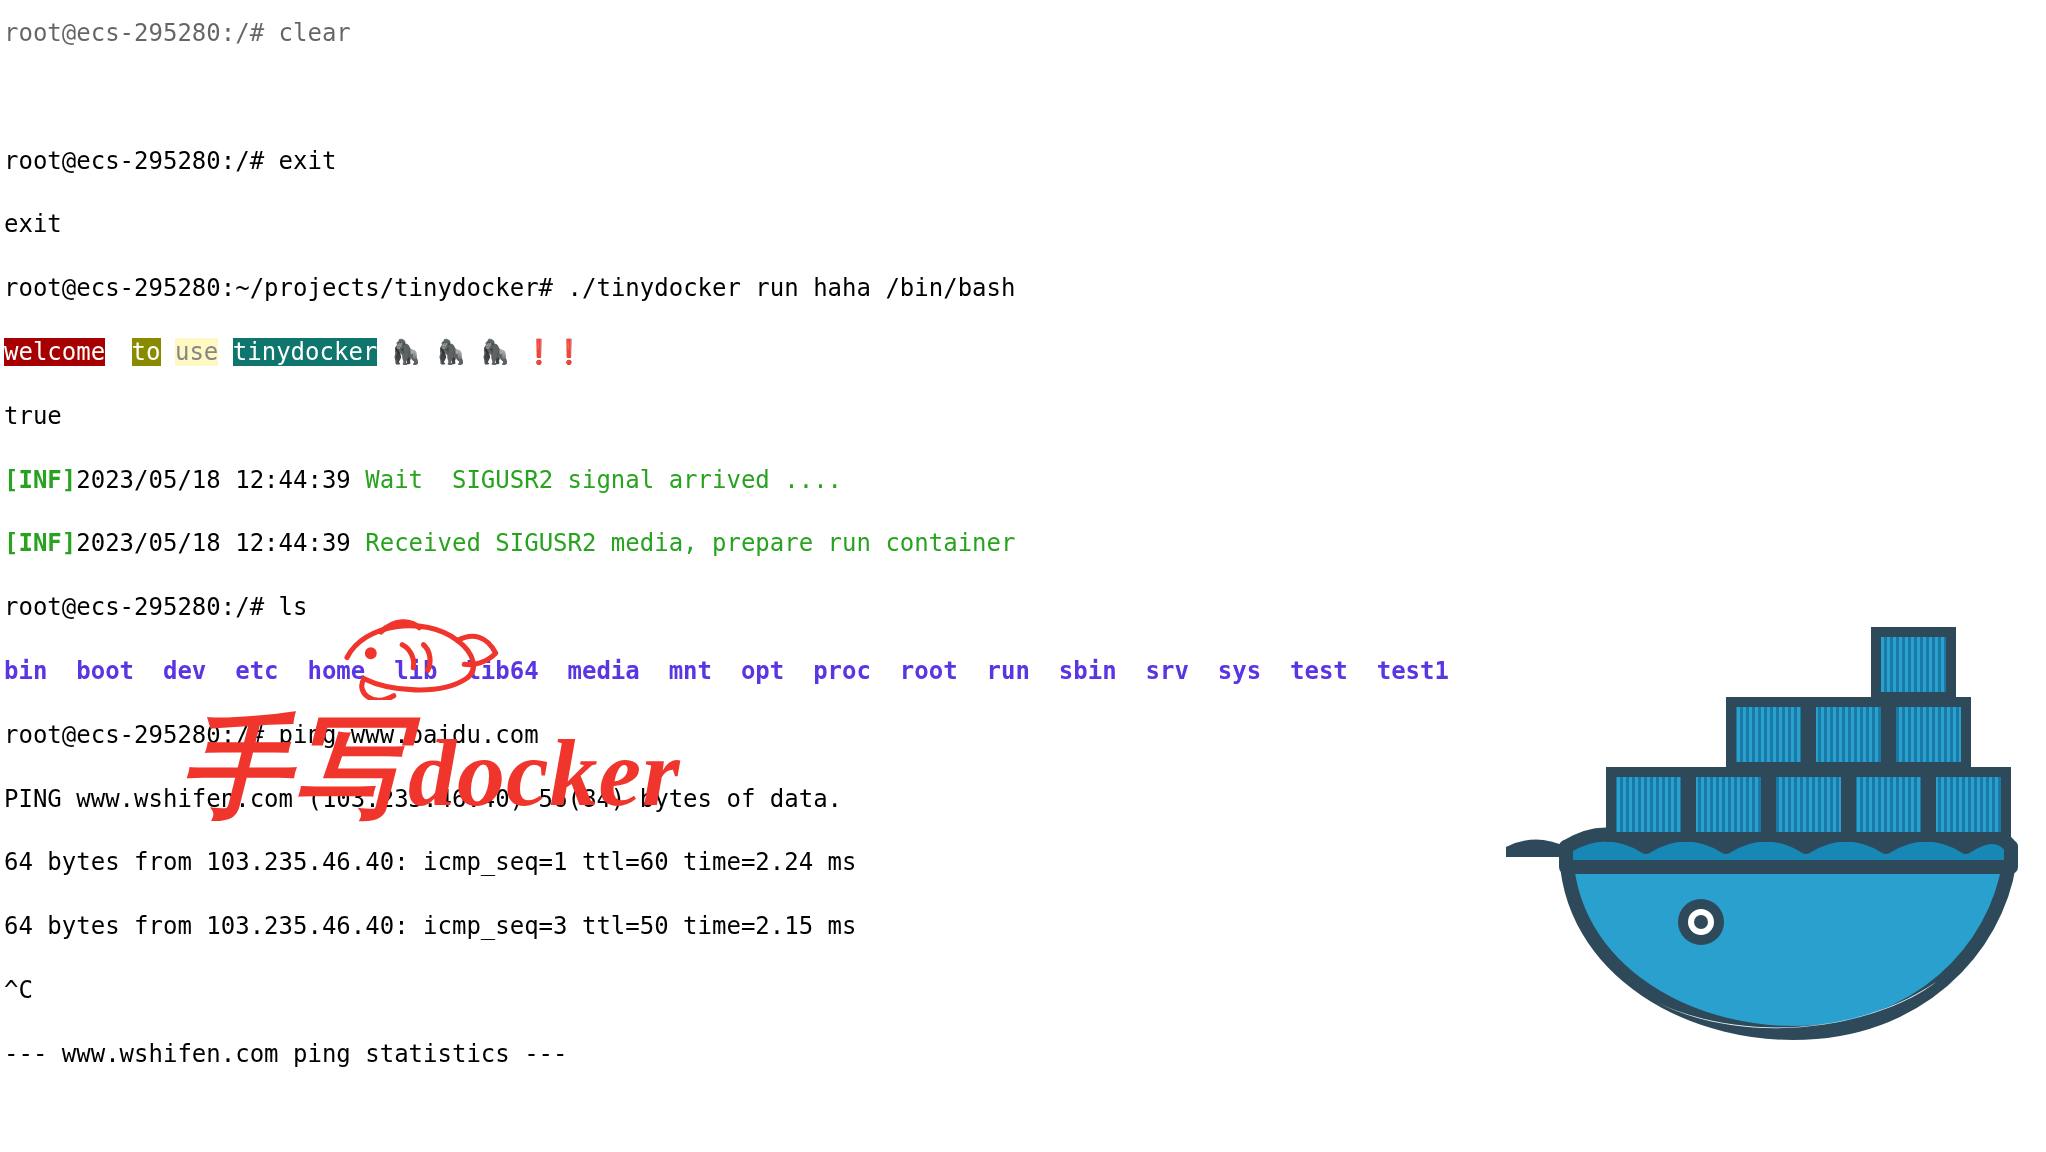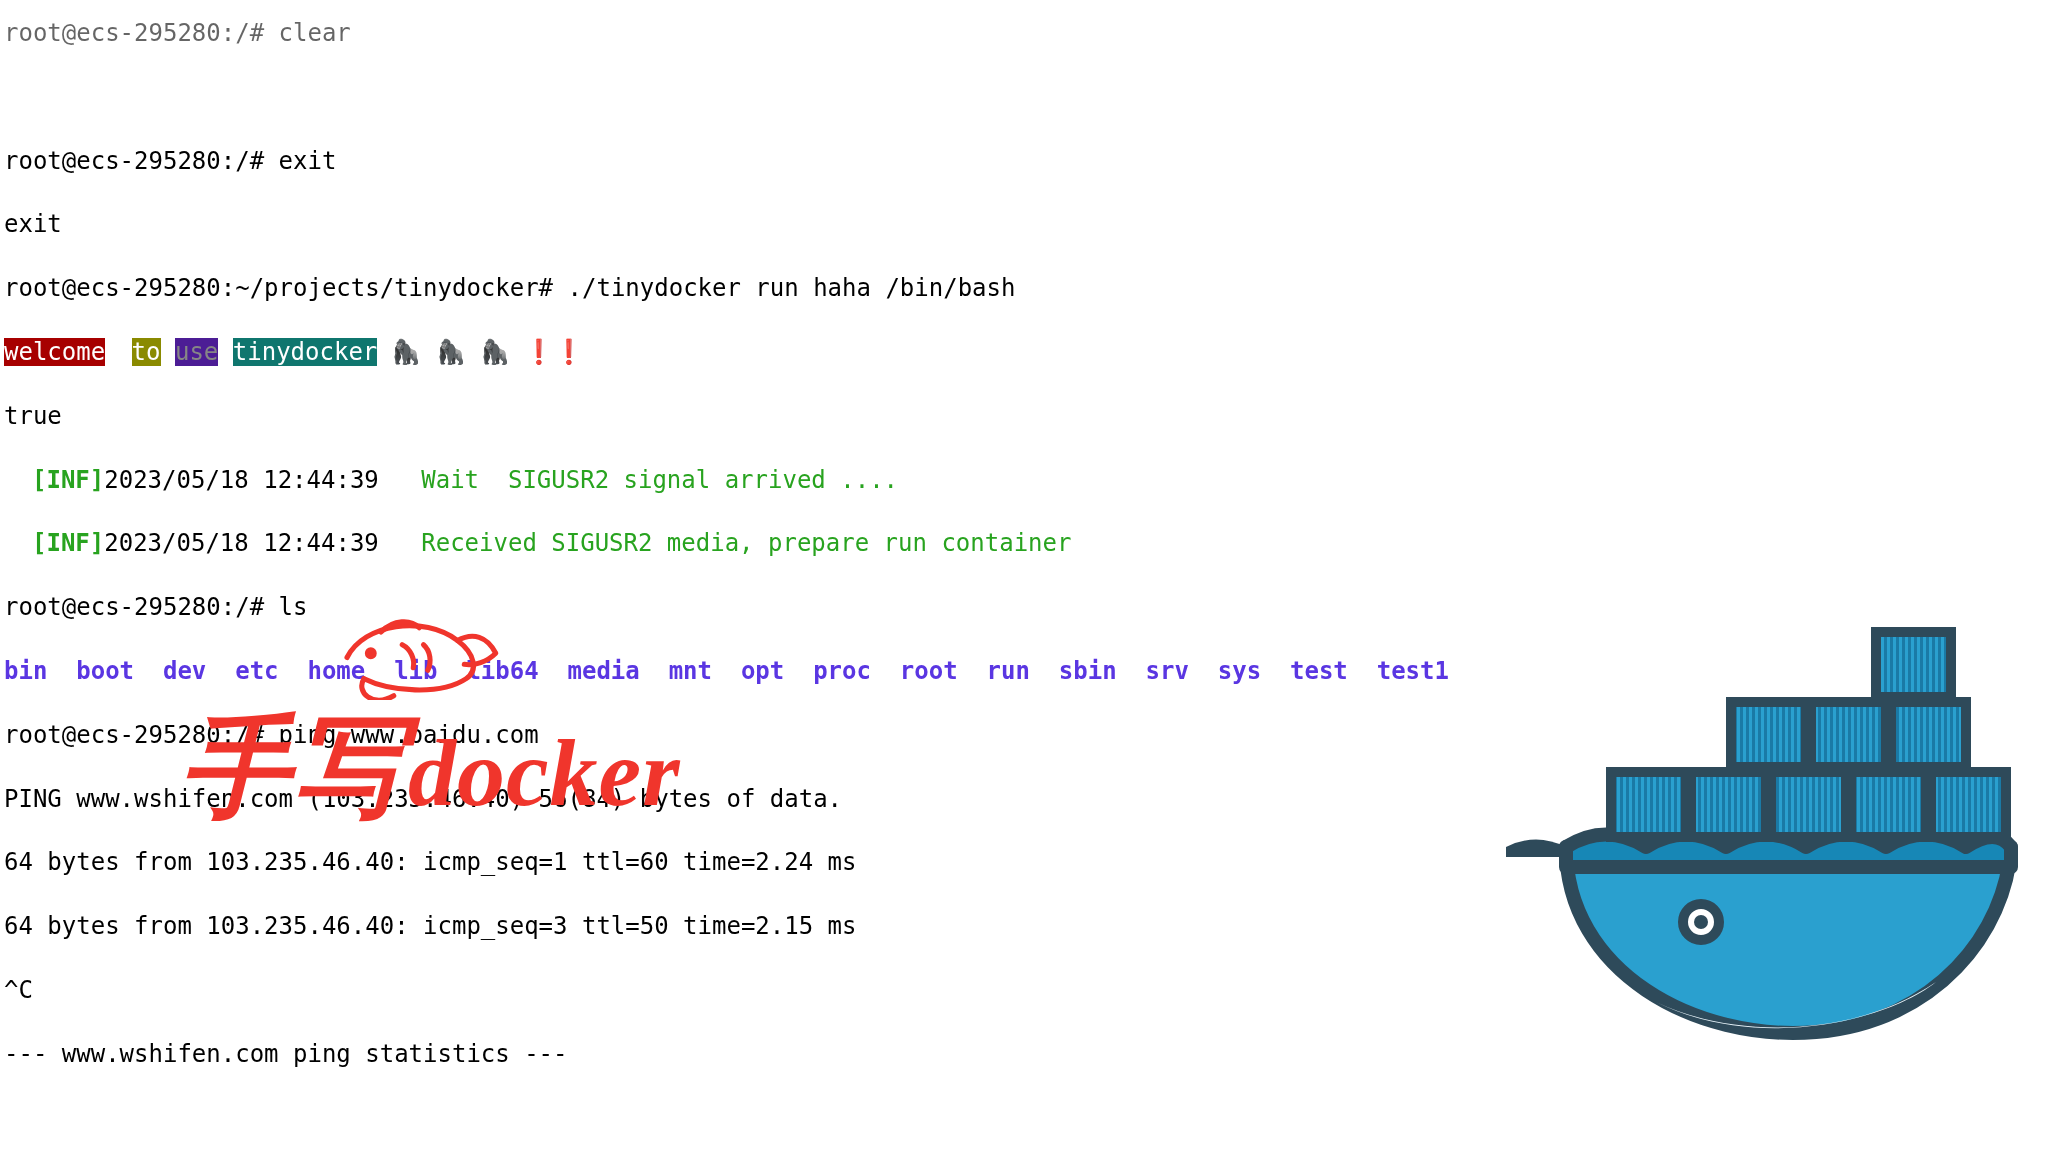--- a/index.html
+++ b/index.html
@@ -13,25 +13,25 @@
     line-height: 1.33;
     color: #000;
     overflow: hidden;
     position: relative;
   }
   .term {
     white-space: pre;
     padding: 0 4px;
   }
   .cut { margin-top: -14px; opacity: 0.6; }
-  .green { color: #28a31f; margin-left: 28px; }
+  .green { color: #28a31f; }
   .blue  { color: #5a36e2; font-weight: 600; }
   .bg-red    { background:#a70000; color:#fff; }
   .bg-olive  { background:#8a8a00; color:#fff;margin-left:12px; }
-  .bg-gray   { background:#4c1d95; color:#868686; }
+  .bg-gray   { background:#fef9c3; color:#868686; }
   .bg-blue   { background:#0f766e; color:#fff; }
   .bold { font-weight: 600; }
 
   
   .caption {
     position: absolute;
     left: 180px;
     top: 695px;
     color: #f0352c;
     font-family: "Kaiti SC", STKaiti, KaiTi, cursive, serif;

